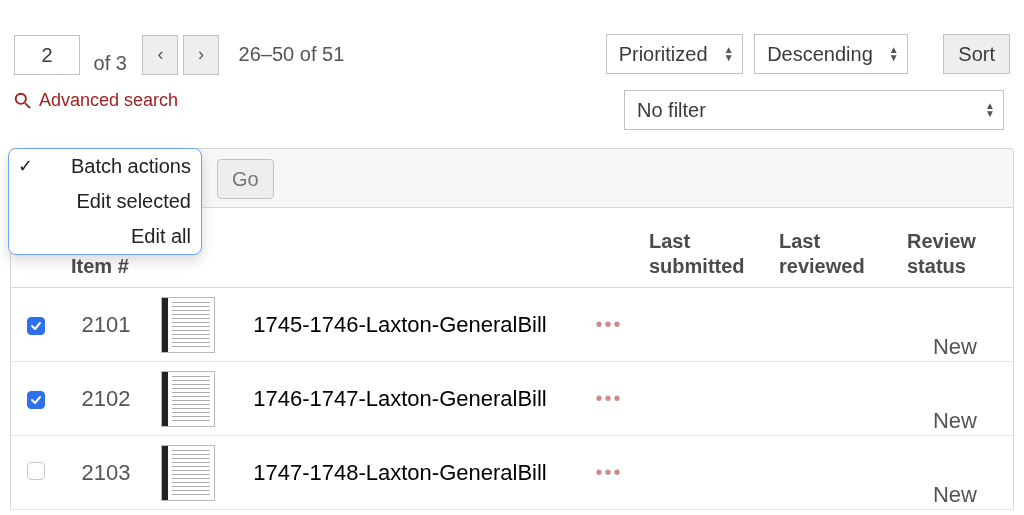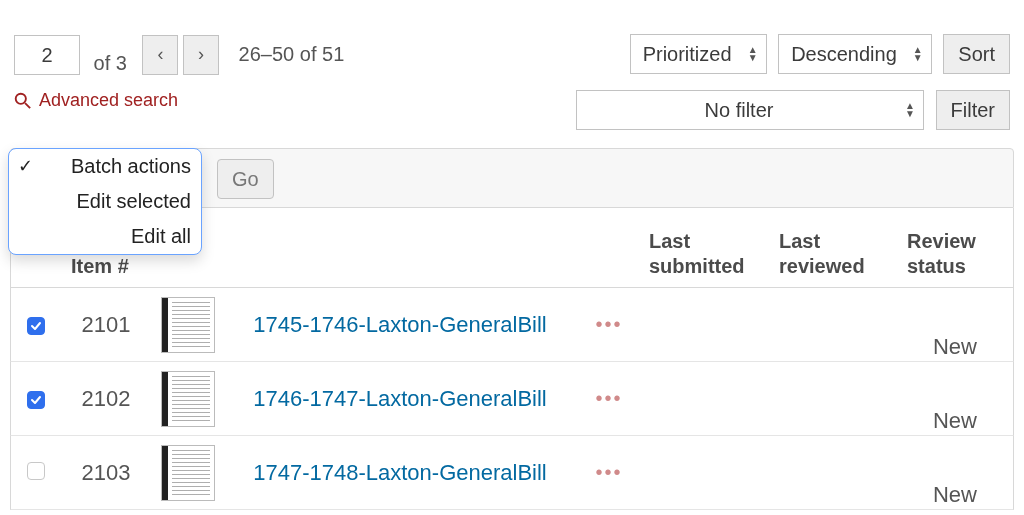--- a/index.html
+++ b/index.html
@@ -38,29 +38,30 @@
     position:relative; vertical-align:middle; margin-right:6px;
   }
   .select-box .stepper {
     position:absolute; right:8px; top:50%; transform:translateY(-50%);
     display:flex; flex-direction:column; line-height:8px; font-size:10px; color:#555;
   }
   .btn {
     display:inline-block; height:40px; border:1px solid #c2c2c2; background:#eeeeee;
     padding:0 14px; line-height:38px; font-size:20px; color:#3b3b3b; vertical-align:middle;
     cursor:pointer;
+    margin-left:24px;
   }
 
   
   .row2 { position:absolute; left:14px; top:90px; right:14px; height:44px; }
   .adv-search { display:inline-flex; align-items:center; color:#a02121; font-size:18px; cursor:pointer; }
   .adv-search .mag { margin-right:8px; display:inline-flex; }
   .adv-search .mag svg { width:17px; height:17px; }
   .filter-cluster { position:absolute; right:0; top:0; white-space:nowrap; }
-  .filter-select { width:348px;text-align:center; }
+  .filter-select { width:380px; }
 
   
   .batch-row {
     position:absolute; left:10px; right:10px; top:148px; height:60px;
     border:1px solid #d8d8d8; background:#f7f7f7; border-radius:4px 4px 0 0;
   }
   .go-btn {
     position:absolute; left:206px; top:10px; height:40px; border:1px solid #c2c2c2;
     background:#eeeeee; padding:0 14px; line-height:38px; color:#777; border-radius:4px;
   }
@@ -103,21 +104,21 @@
   .data-row {
     display:flex; align-items:center; height:74px;
     border-left:1px solid #d8d8d8; border-right:1px solid #d8d8d8;
     border-bottom:1px solid #e5e5e5;
   }
   .cell { padding:0 10px; font-size:22px;text-align:center; }
   .cell-check { width:50px; text-align:center; }
   .cell-item  { width:90px; color:#555; }
   .cell-thumb { width:70px; }
   .cell-title { flex:1 1 auto; }
-  .cell-title a { color:#0369a1; text-decoration:none; font-size:22px; }
+  .cell-title a { color:#000000; text-decoration:none; font-size:22px; }
   .cell-dots  { width:60px; color:#d08a8a; font-size:20px; letter-spacing:2px; cursor:pointer; }
   .cell-sub   { width:130px; }
   .cell-rev   { width:128px; }
   .cell-stat  { width:116px; color:#555;margin-top:44px; }
 
   .chk {
     width:18px; height:18px; border:1.5px solid #c8c8c8; border-radius:4px;
     display:inline-flex; align-items:center; justify-content:center; background:#fff;
     cursor:pointer;
   }
@@ -180,21 +181,20 @@
   </span>
 
   <div class="filter-cluster">
     <span class="select-box filter-select">
       <span>No filter</span>
       <span class="stepper">
           <span>▲</span>
           <span>▼</span>
         </span>
     </span>
-    <span class="btn">Filter</span>
   </div>
 </div>
 
 <div class="batch-row">
   <span class="go-btn">Go</span>
 </div>
 
 <div class="dropdown">
   <div class="opt selected">Batch actions</div>
   <div class="opt">Edit selected</div>

